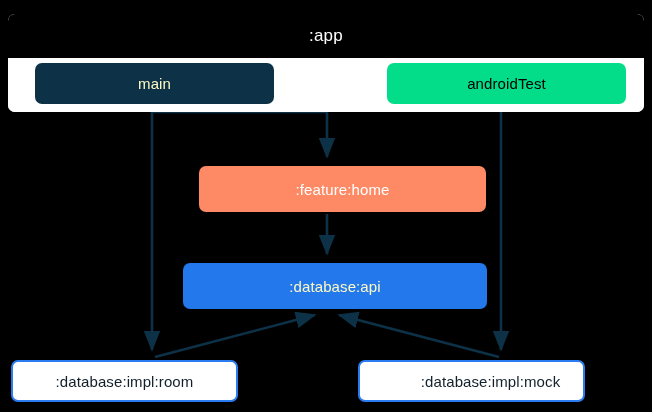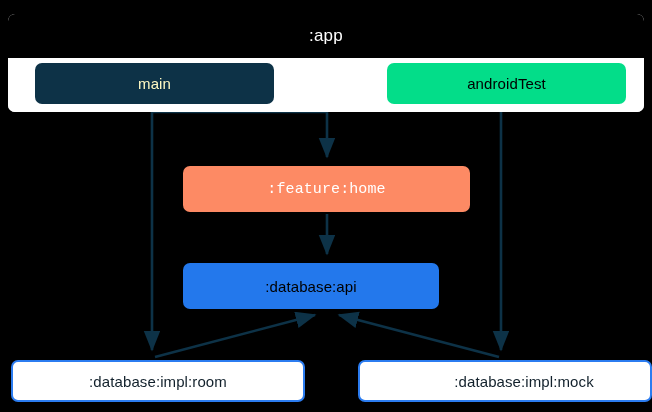--- a/index.html
+++ b/index.html
@@ -82,40 +82,39 @@
   .node-androidtest {
     left: 379px;
     top: 5px;
     width: 239px;
     height: 41px;
     background: #03dd89;
     color: #000000;
   }
 
   .node-feature-home {
-    left: 183px;
+    left: 199px;
     top: 166px;
     width: 287px;
     height: 46px;
     background: #fd8a64;
     color: #ffffff;
-    font-family: Liberation Mono, monospace;
   }
   .node-database-api {
     left: 183px;
     top: 263px;
-    width: 256px;
+    width: 304px;
     height: 46px;
     background: #2378ec;
-    color: #000000;
+    color: #fef9c3;
   }
 
   .node-impl {
     top: 360px;
-    width: 294px;
+    width: 227px;
     height: 42px;
     background: #ffffff;
     border: 2px solid #2b7cf0;
     color: #11202b;
   }
   .node-impl-room { left: 11px; }
   .node-impl-mock { left: 358px; padding-left: 38px; }
 </style>
 </head>
 <body>

